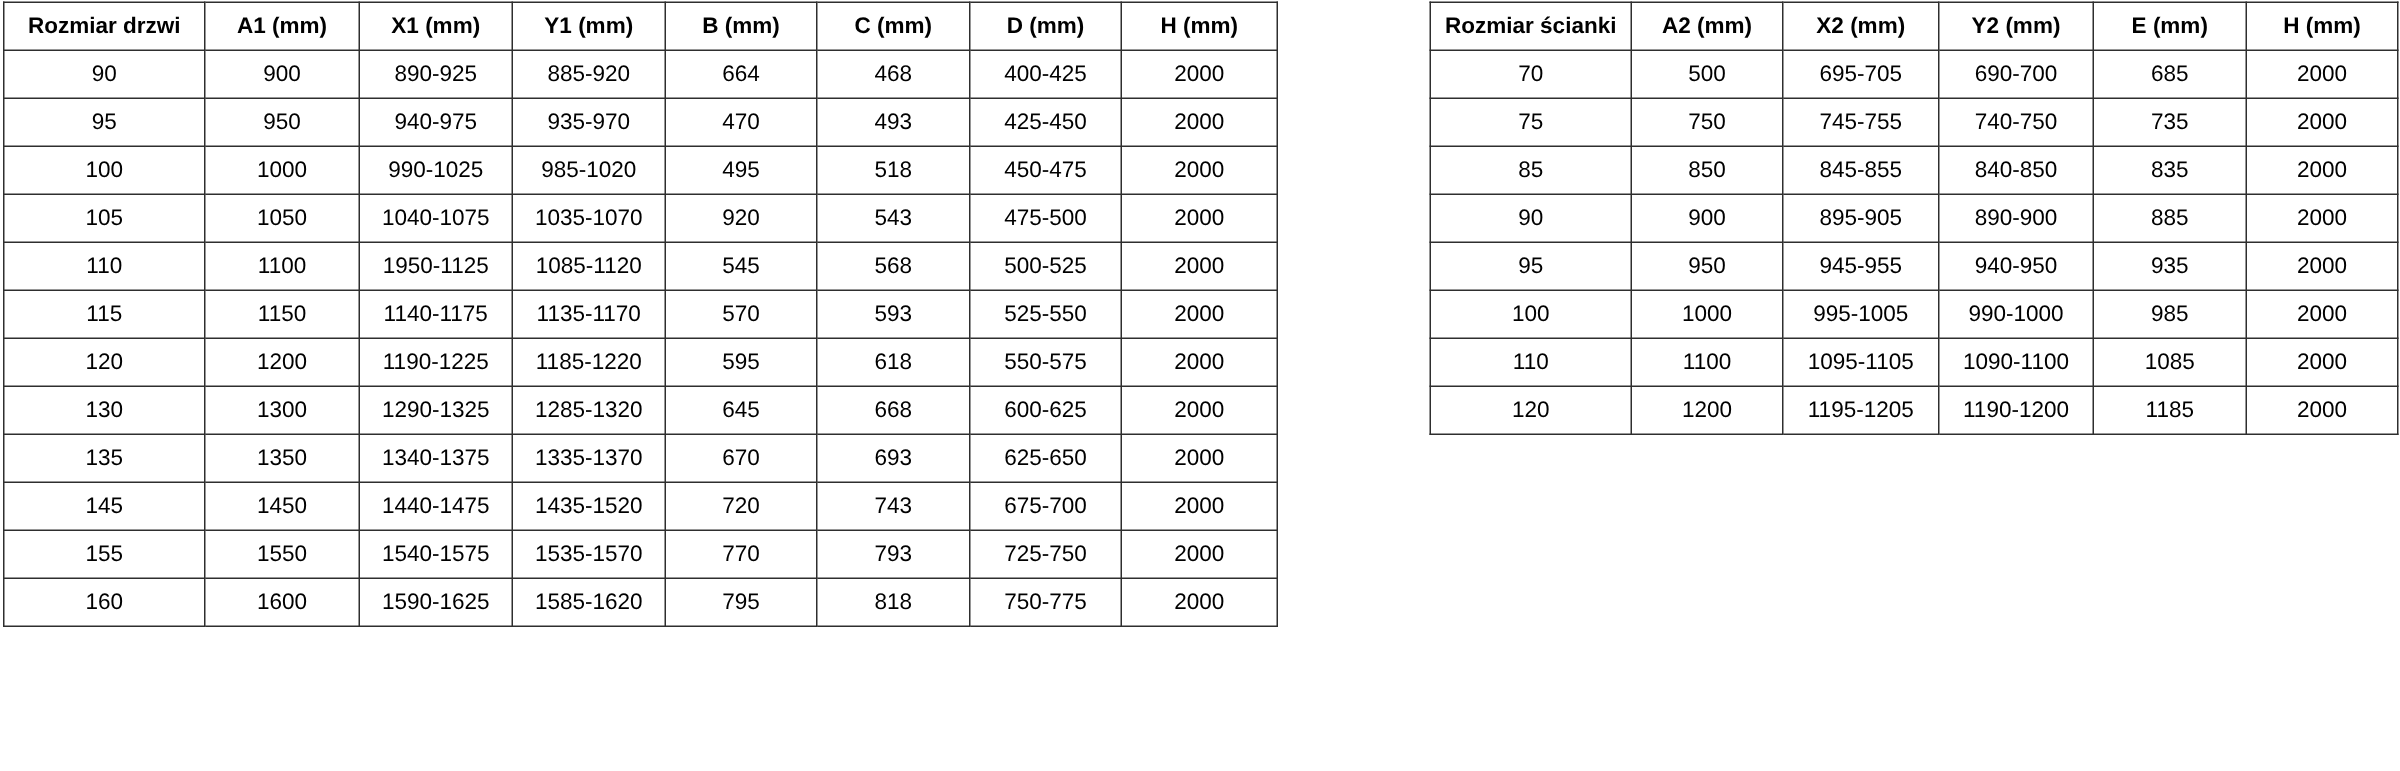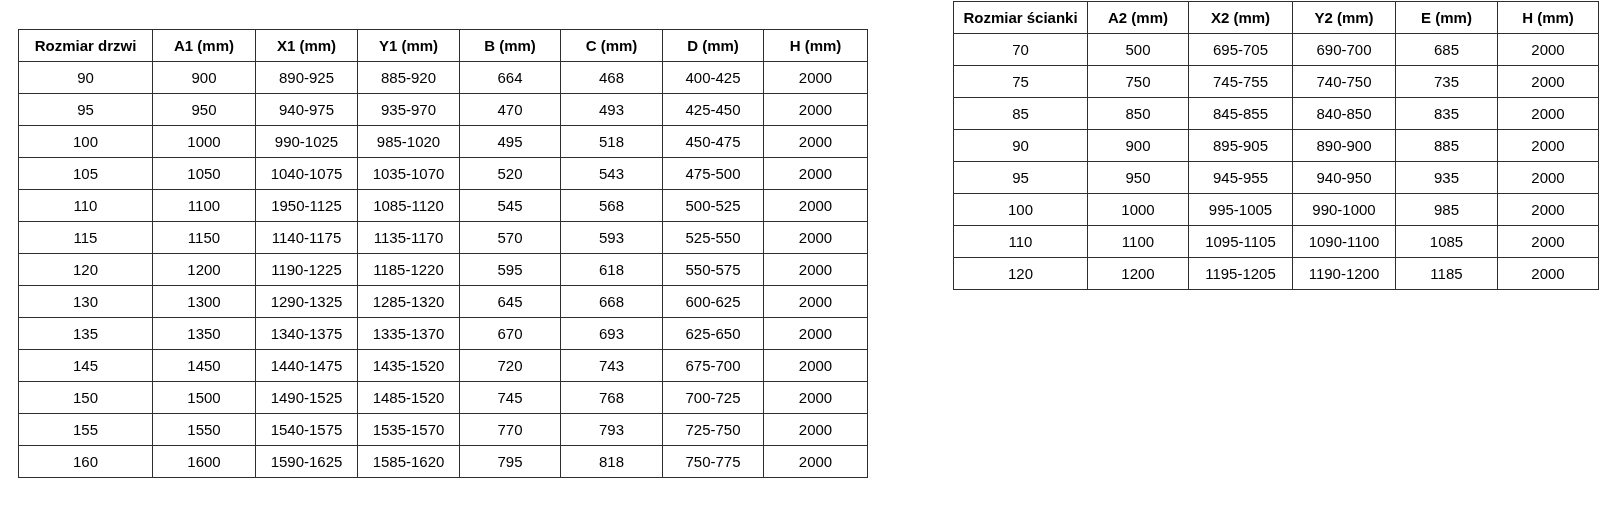--- a/index.html
+++ b/index.html
@@ -20,21 +20,21 @@
     background: #ffffff;
     overflow: hidden;
   }
   table.dim-table {
     position: absolute;
     top: 1px;
     border-collapse: collapse;
     table-layout: fixed;
     background: #ffffff;
   }
-  table.doors { left: 18px;   width: 849px; margin-top: 28px; }
+  table.doors { left: 2px;   width: 849px; }
   table.walls { left: 953px; width: 645px; }
   .dim-table th, .dim-table td {
     border: 1px solid #2e2e2e;
     text-align: center;
     vertical-align: middle;
     padding: 0;
     height: 31px;
     font-size: 15px;
     line-height: 1;
     color: #000000;
@@ -100,21 +100,21 @@
           <td>495</td>
           <td>518</td>
           <td>450-475</td>
           <td>2000</td>
         </tr>
         <tr>
           <td>105</td>
           <td>1050</td>
           <td>1040-1075</td>
           <td>1035-1070</td>
-          <td>520</td>
+          <td>920</td>
           <td>543</td>
           <td>475-500</td>
           <td>2000</td>
         </tr>
         <tr>
           <td>110</td>
           <td>1100</td>
           <td>1950-1125</td>
           <td>1085-1120</td>
           <td>545</td>
@@ -163,30 +163,20 @@
           <td>2000</td>
         </tr>
         <tr>
           <td>145</td>
           <td>1450</td>
           <td>1440-1475</td>
           <td>1435-1520</td>
           <td>720</td>
           <td>743</td>
           <td>675-700</td>
-          <td>2000</td>
-        </tr>
-        <tr>
-          <td>150</td>
-          <td>1500</td>
-          <td>1490-1525</td>
-          <td>1485-1520</td>
-          <td>745</td>
-          <td>768</td>
-          <td>700-725</td>
           <td>2000</td>
         </tr>
         <tr>
           <td>155</td>
           <td>1550</td>
           <td>1540-1575</td>
           <td>1535-1570</td>
           <td>770</td>
           <td>793</td>
           <td>725-750</td>

